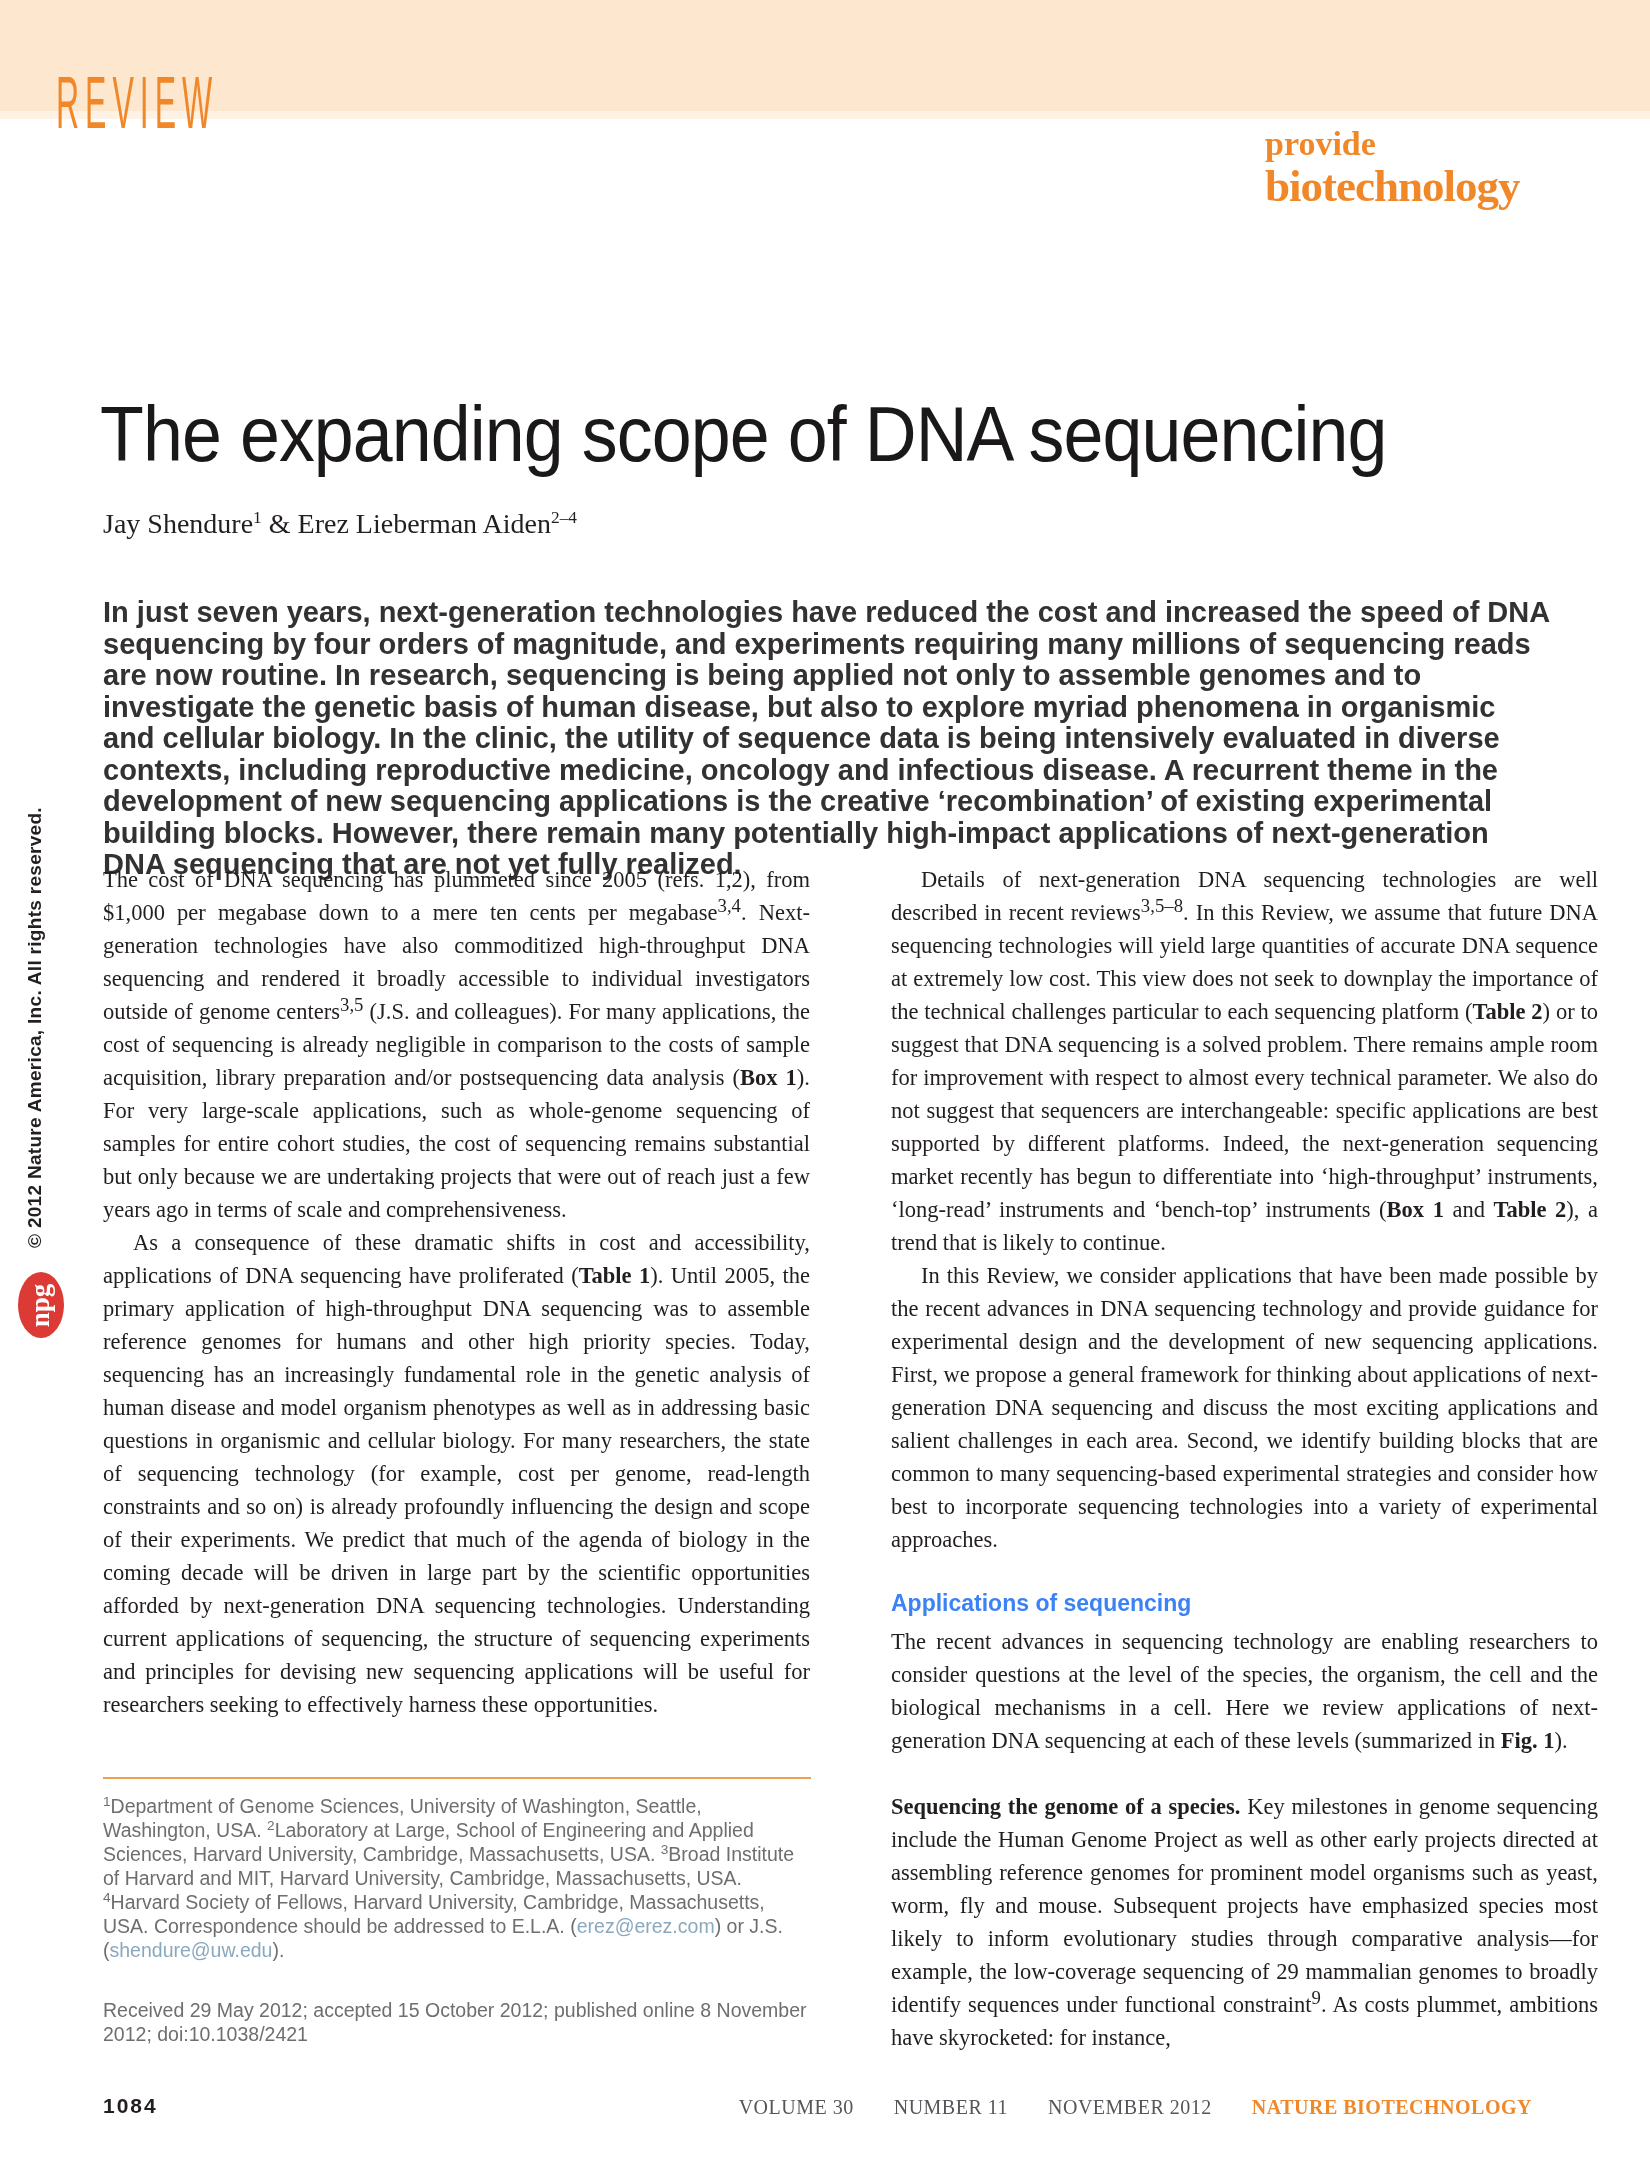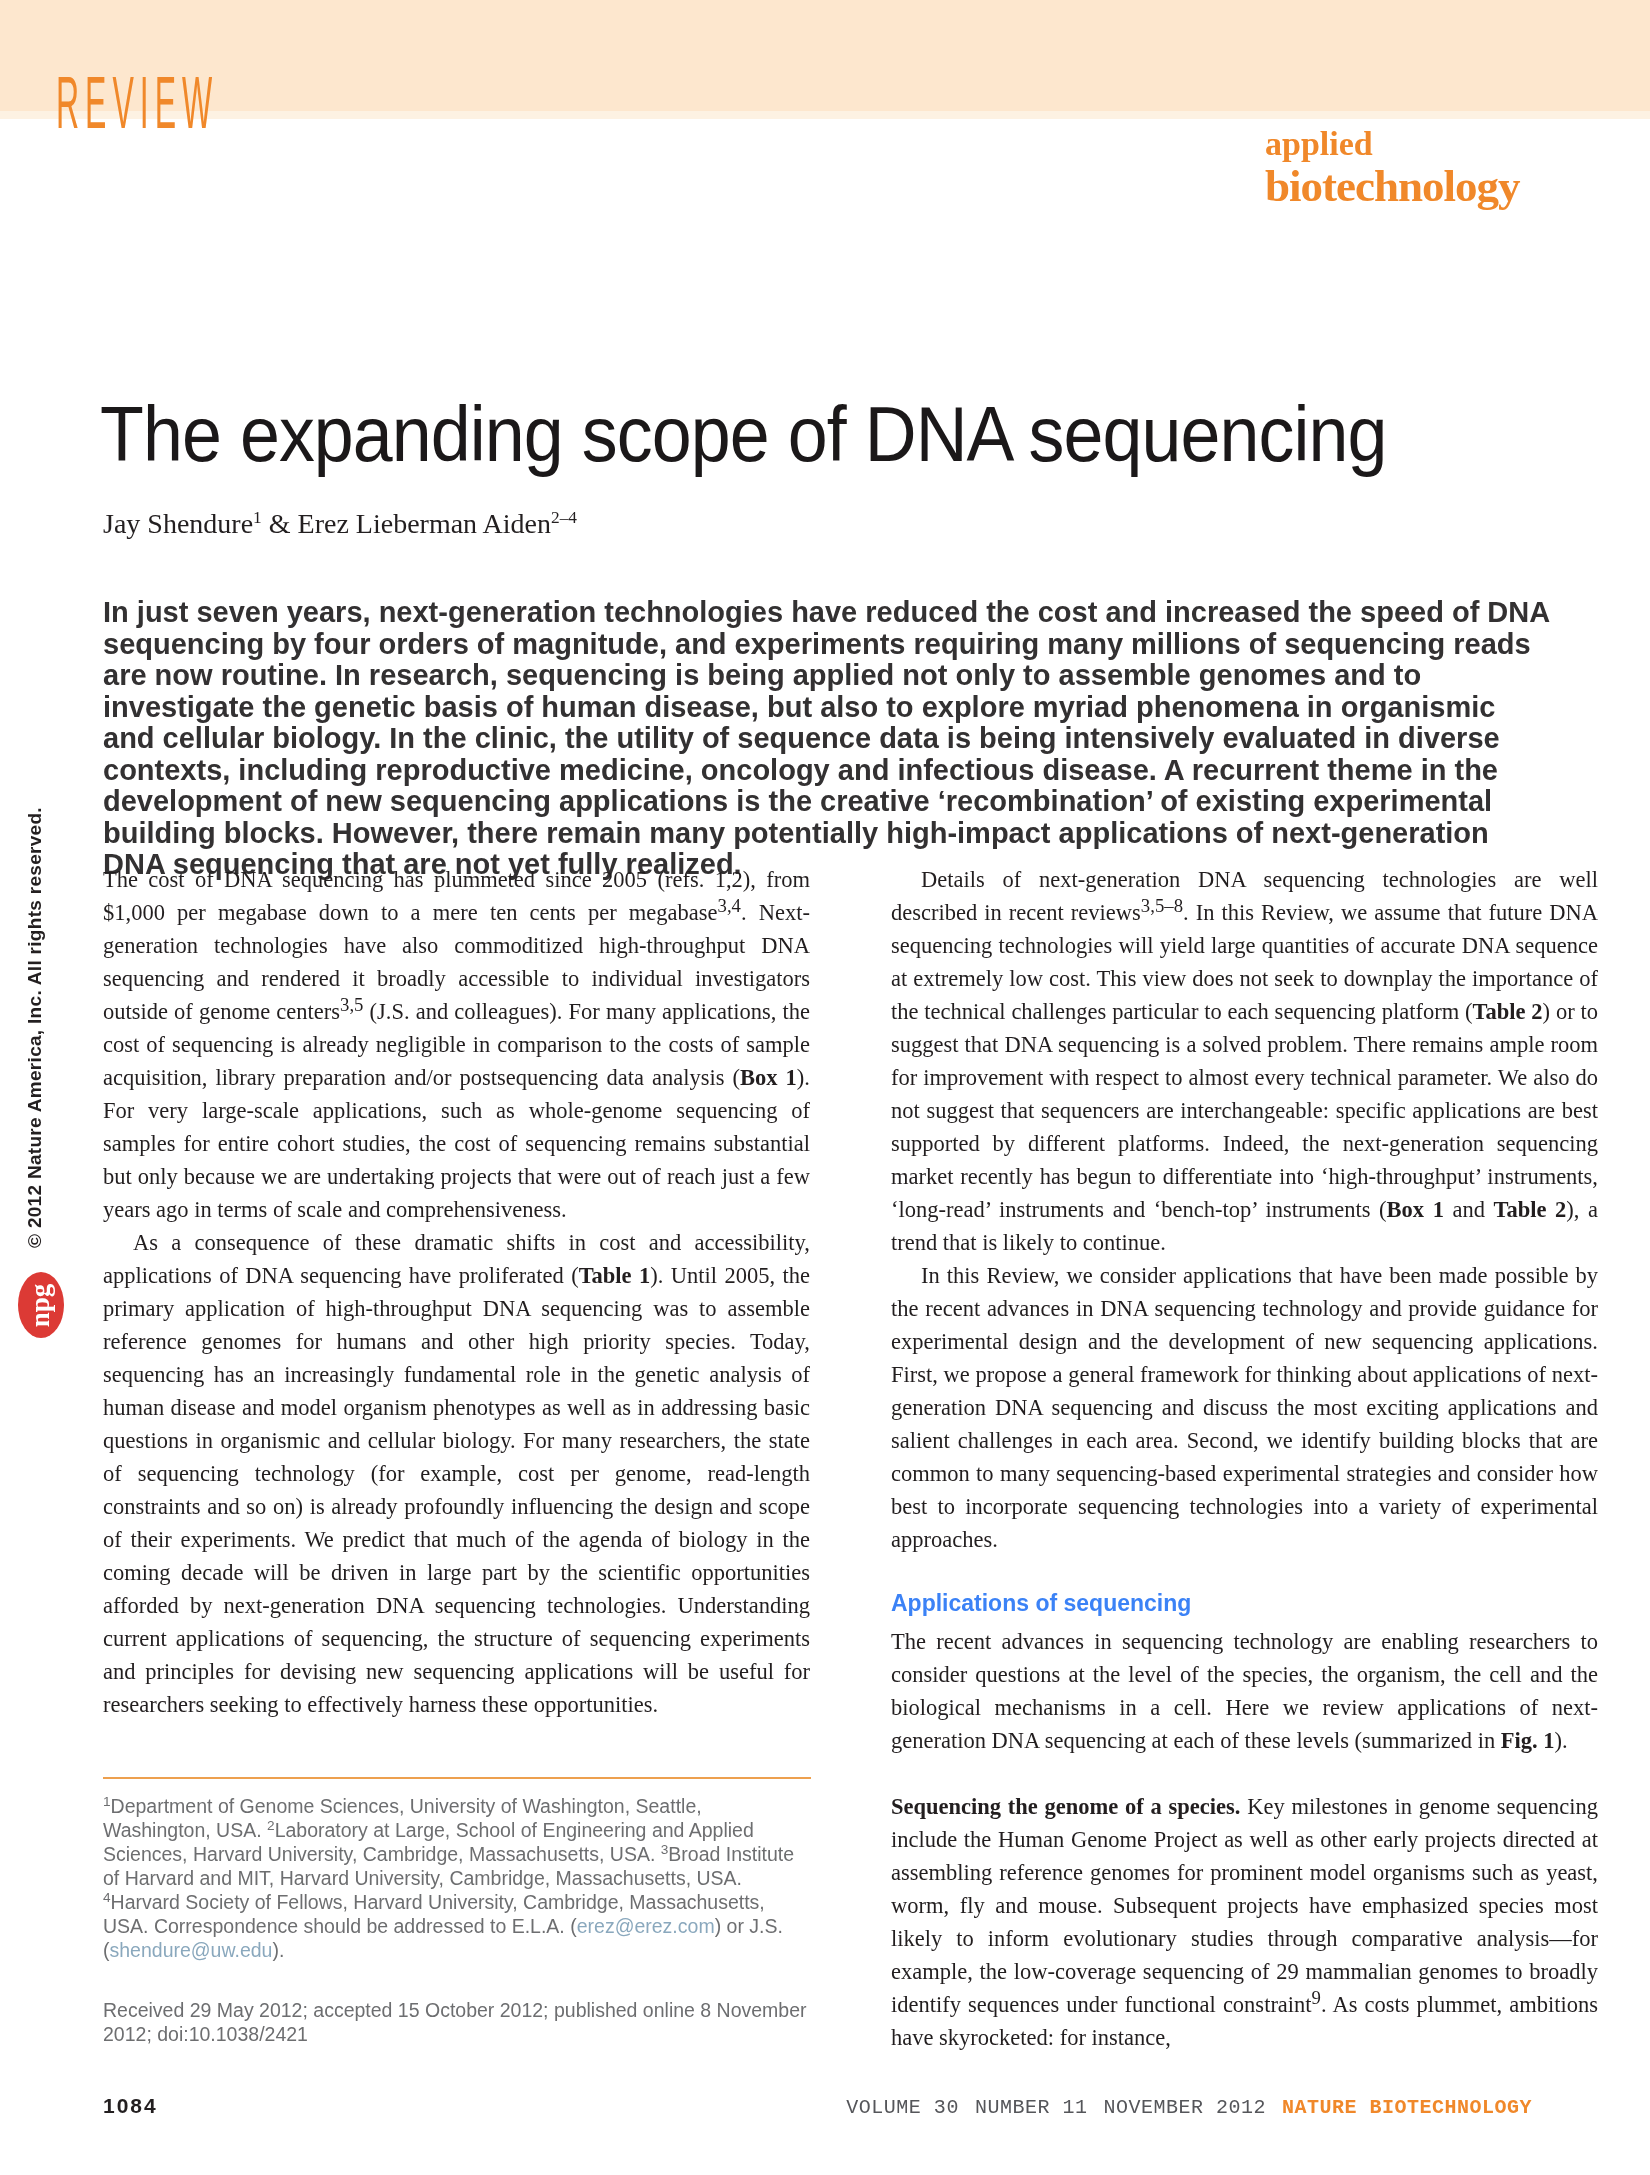--- a/index.html
+++ b/index.html
@@ -62,36 +62,36 @@
              font-family:"Liberation Sans", sans-serif;font-weight:bold;font-size:19px;
              color:#231f20;letter-spacing:0.3px;}
   .npg{position:absolute;left:18px;top:1272px;width:46px;height:66px;background:#dc3a35;
        border-radius:50%;display:flex;align-items:center;justify-content:center;}
   .npg span{transform:rotate(-90deg);color:#ffffff;font-family:"Liberation Serif", serif;
             font-weight:bold;font-size:27px;}
 
   
   .footer-page{position:absolute;left:103px;top:2094px;font-family:Liberation Sans, sans-serif;
                font-weight:bold;font-size:21px;color:#231f20;letter-spacing:2px;}
-  .footer-right{position:absolute;right:118px;top:2096px;display:flex;gap:16px;
-                font-family:Liberation Mono, monospace;font-size:20px;color:#55565a;
+  .footer-right{position:absolute;right:118px;top:2096px;display:flex;gap:40px;
+                font-family:Liberation Serif, serif;font-size:20px;color:#55565a;
                 letter-spacing:0.5px;white-space:nowrap;}
   .footer-right .journal{color:#f0882a;font-weight:bold;text-align:center;}
 </style>
 </head>
 <body>
 
 <div class="page">
 
   <div class="band"></div>
 
   <div class="review">REVIEW</div>
 
   <div class="logo">
-    <span class="l1">applied</span>
+    <span class="l1">provide</span>
     <span class="l2">biotechnology</span>
   </div>
 
   <div class="title">The expanding scope of DNA sequencing</div>
 
   <div class="authors">Jay Shendure<sup>1</sup> &amp; Erez Lieberman Aiden<sup>2–4</sup></div>
 
   <div class="abstract">In just seven years, next-generation technologies have reduced the cost and increased the speed of DNA sequencing by four orders of magnitude, and experiments requiring many millions of sequencing reads are now routine. In research, sequencing is being applied not only to assemble genomes and to investigate the genetic basis of human disease, but also to explore myriad phenomena in organismic and cellular biology. In the clinic, the utility of sequence data is being intensively evaluated in diverse contexts, including reproductive medicine, oncology and infectious disease. A recurrent theme in the development of new sequencing applications is the creative ‘recombination’ of existing experimental building blocks. However, there remain many potentially high-impact applications of next-generation DNA sequencing that are not yet fully realized.</div>
 
   <div class="col col-left">

